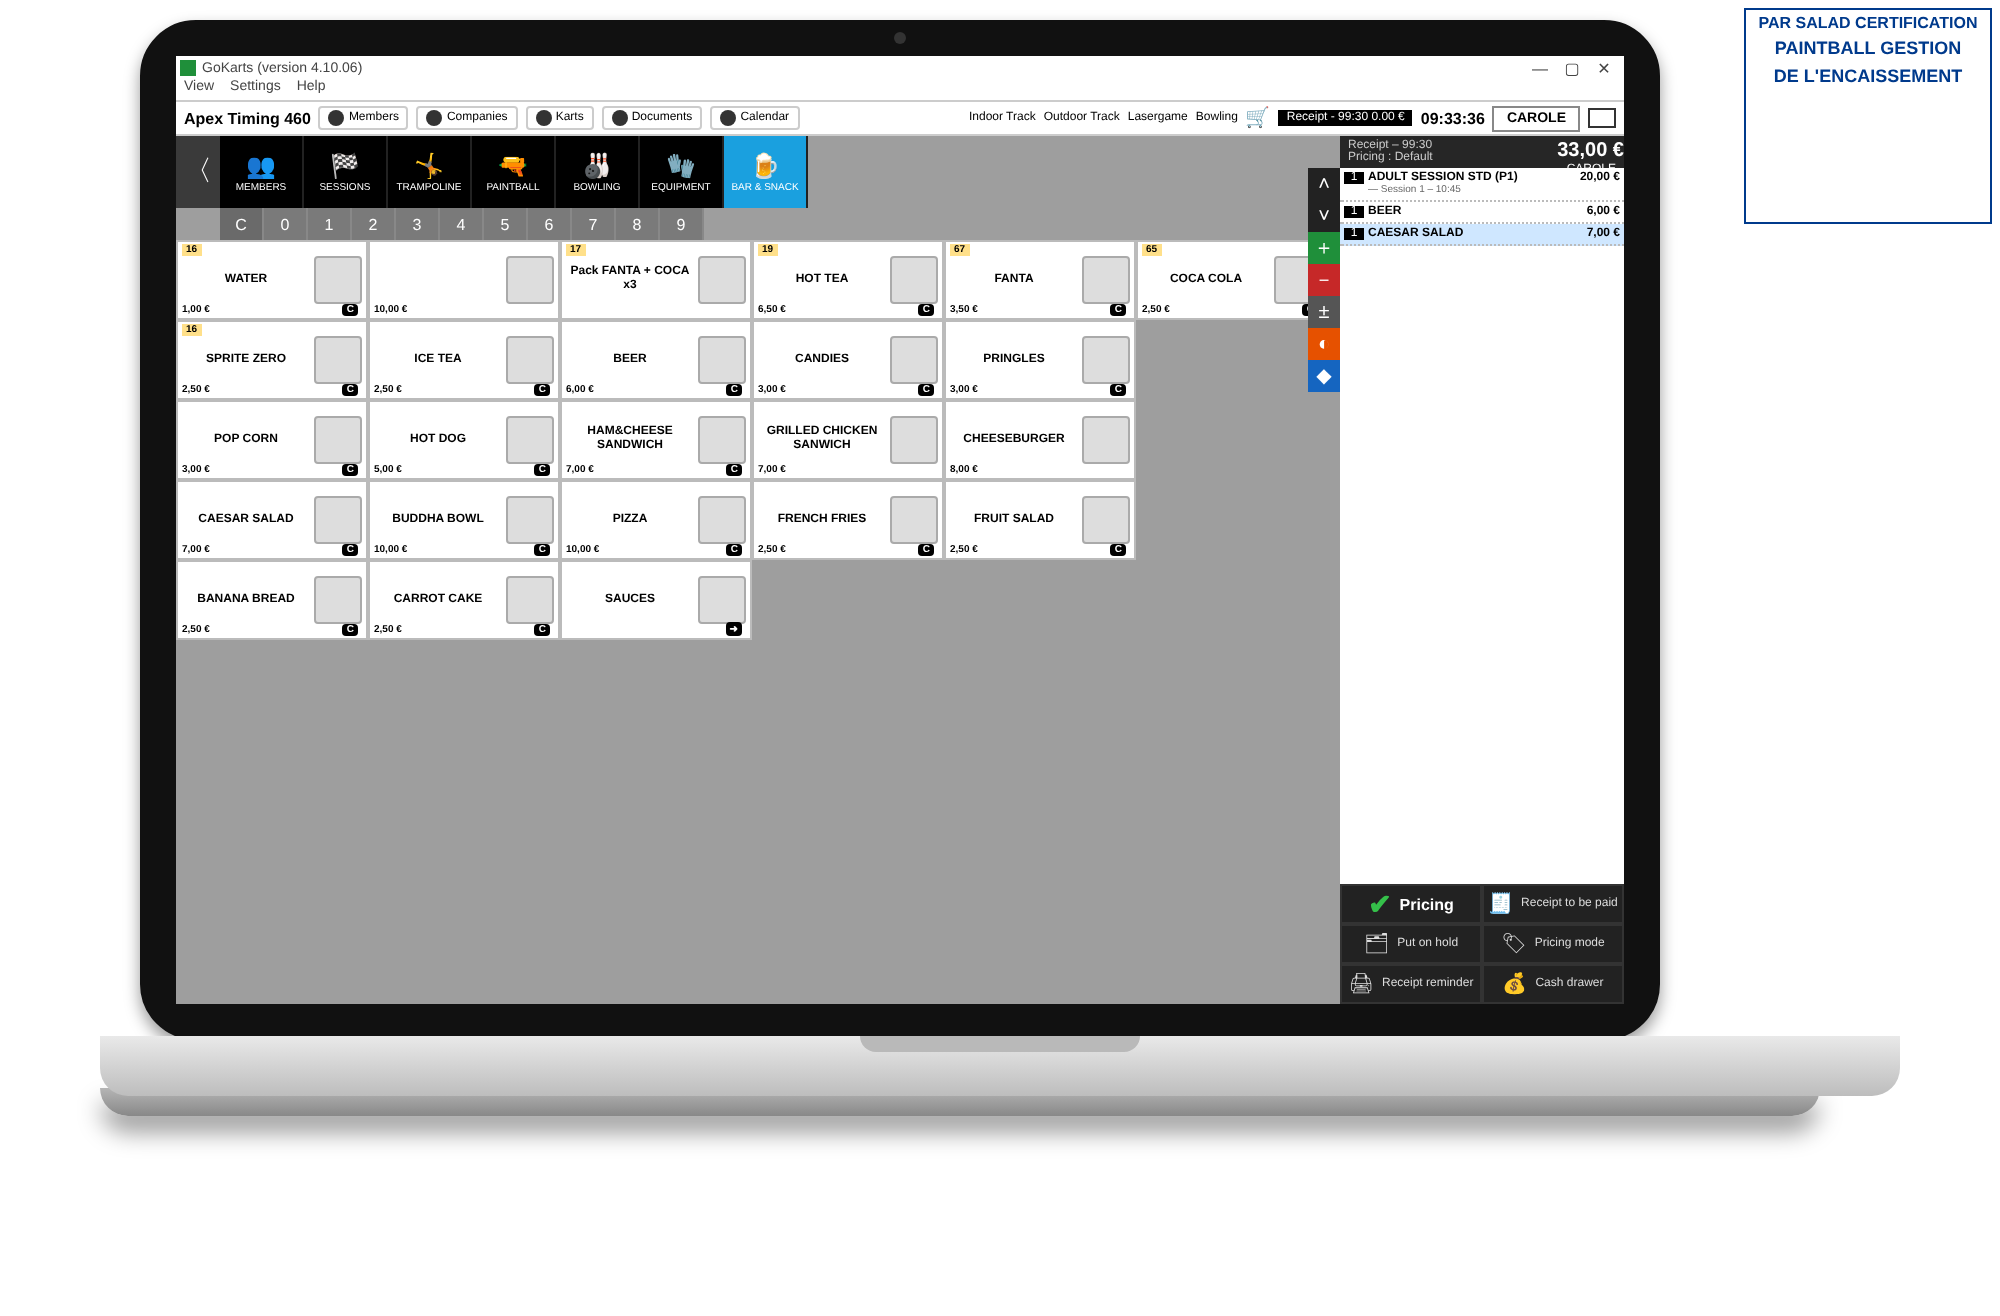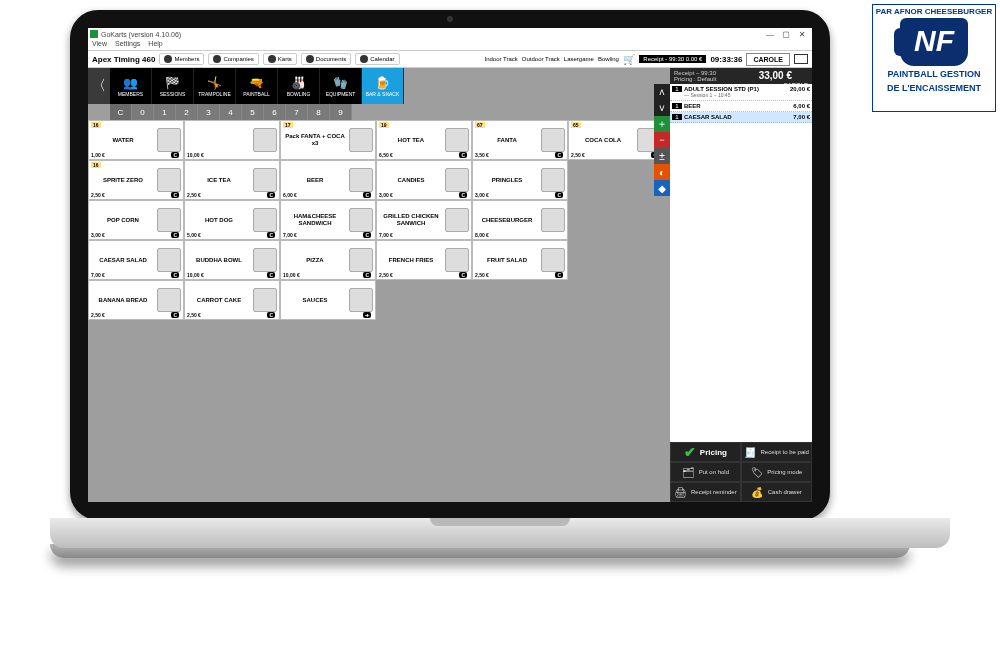--- a/index.html
+++ b/index.html
@@ -56,21 +56,21 @@
   .cell{position:relative;width:96px;height:40px;background:#fff;border:1px solid #bbb;display:flex;align-items:center;font-size:6px;font-weight:bold}
   .cell.empty{background:transparent;border:none}
   .cell .name{flex:1;text-align:center;padding:0 2px;line-height:1.1}
   .cell .thumb{width:24px;height:24px;background:#ddd;border:1px solid #aaa;margin-right:2px;border-radius:2px}
   .cell .idx{position:absolute;top:1px;left:2px;background:#ffe08a;font-size:5px;padding:0 2px}
   .cell .price{position:absolute;bottom:1px;left:2px;font-size:5px;font-weight:bold}
   .cell .stock{position:absolute;bottom:1px;right:4px;font-size:5px;background:#000;color:#fff;border-radius:2px;padding:0 2px}
   
   .rpanel{position:absolute;top:40px;right:0;bottom:0;width:142px;background:#3a3a3a;display:flex;flex-direction:column}
   .rhead{background:#262626;color:#ccc;font-size:6px;padding:2px 30px 2px 4px;position:relative}
-  .rhead .total{position:absolute;right:20px;top:2px;color:#fff;font-size:10px;font-weight:bold}
+  .rhead .total{position:absolute;right:0;top:2px;color:#fff;font-size:10px;font-weight:bold}
   .rhead .op{position:absolute;right:4px;top:14px;font-size:6px;color:#fff}
   .rbody{flex:1;background:#fff;position:relative}
   .ritem{display:flex;align-items:flex-start;gap:2px;border-bottom:1px dotted #bbb;padding:2px;font-size:6px}
   .ritem .qty{background:#000;color:#fff;width:10px;text-align:center;font-size:6px}
   .ritem .lbl{flex:1;font-weight:bold}
   .ritem .lbl .sub{display:block;font-weight:normal;color:#666;font-size:5px}
   .ritem .amt{font-weight:bold}
   .ritem.sel{background:#cfe7ff}
   .side-icons{position:absolute;left:-16px;top:0;width:16px;display:flex;flex-direction:column}
   .sic{width:16px;height:16px;color:#fff;display:flex;align-items:center;justify-content:center;font-size:10px}
@@ -80,22 +80,21 @@
   .actions{background:#222;display:grid;grid-template-columns:1fr 1fr;grid-auto-rows:20px}
   .act{display:flex;align-items:center;justify-content:center;gap:4px;color:#ddd;font-size:6px;border:1px solid #333}
   .act .ai{font-size:10px}
   .act.pay{grid-row:span 1;color:#fff;font-size:8px;font-weight:bold}
   .act.pay .ai{color:#35c04a;font-size:14px}
 </style>
 </head>
 <body>
 
 <div class="nf-badge">
-  <div class="arc">PAR AFNOR CHEESEBURGER</div>
-  <div class="nf-logo">NF</div>
+  <div class="arc">PAR SALAD CERTIFICATION</div>
   <div class="sub">PAINTBALL GESTION</div>
   <div class="sub">DE L'ENCAISSEMENT</div>
 </div>
 
 <div class="laptop">
   <div class="bezel">
     <div class="camera"></div>
     <div class="screen">
 
       <div class="titlebar">

